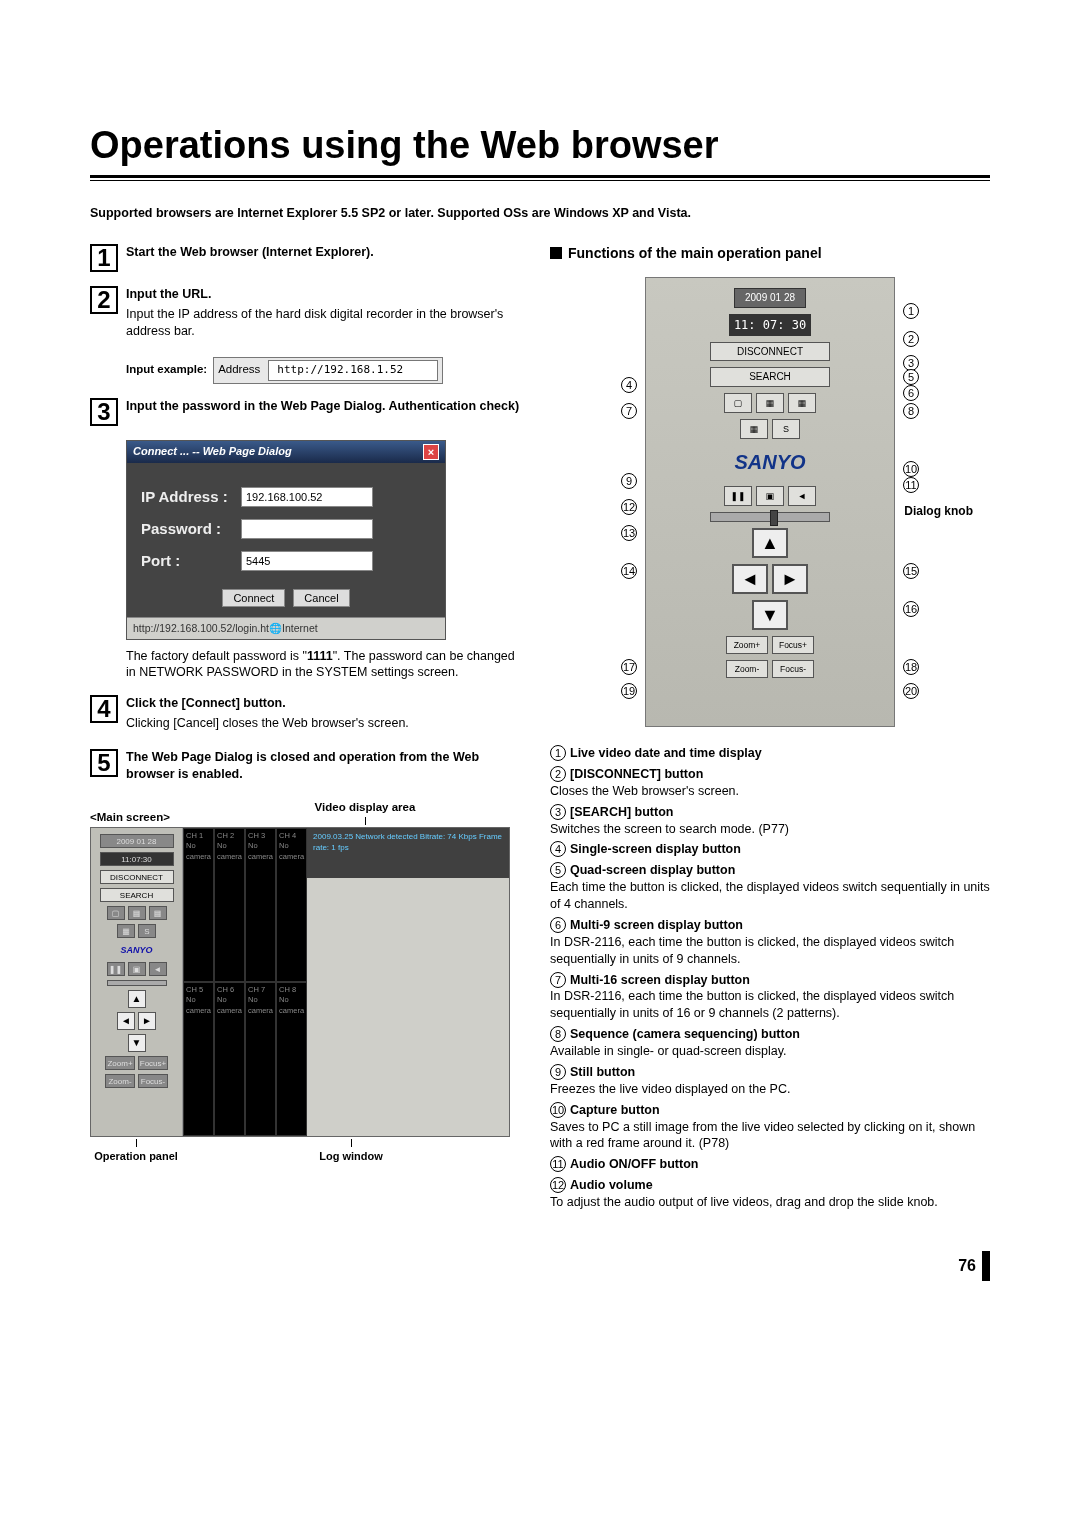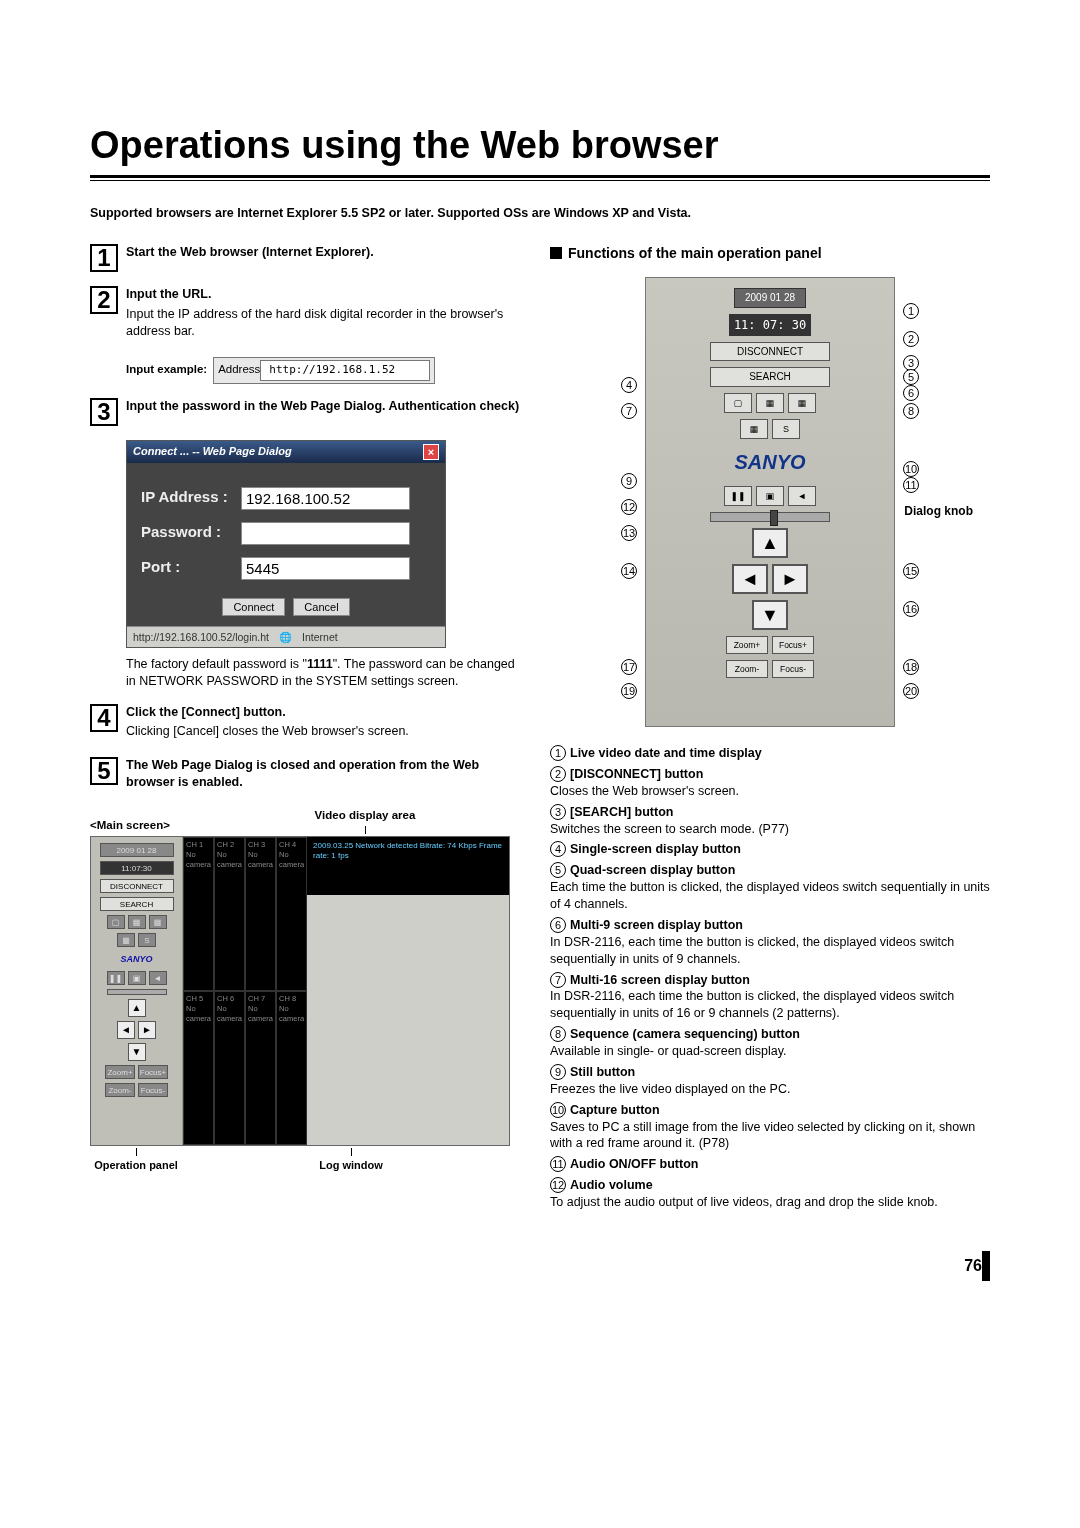--- a/index.html
+++ b/index.html
@@ -52,21 +52,21 @@
     flex-shrink: 0;
   }
   .step-body { flex: 1; font-size: 12.5px; }
   .step-body .bold { font-weight: bold; }
   .step-body p { margin-bottom: 3px; }
   .indent { margin-left: 36px; font-size: 12.5px; margin-bottom: 14px;}
   .input-example {
     display:flex; align-items:center; gap:6px; margin:6px 0 8px 0; font-size:11.5px; font-weight:bold;
   }
   .addr-box {
-    display:inline-flex; align-items:center; gap:0;
+    display:inline-flex; align-items:center; gap:8px;
     border:1px solid #777; padding:2px 4px; background:#e8e8e8; font-weight:normal;
   }
   .addr-box .url-input {
     background:#fff; border:1px solid #777; padding:2px 8px; font-family:monospace; font-size:11px; width:170px;
   }
   
   .dialog {
     width: 320px; border:1px solid #555; margin:6px 0 8px 0; font-size:11px;
     background:#d0d0cc;
   }
@@ -75,31 +75,31 @@
     background:linear-gradient(#3a5a8a,#1a2a4a); color:#fff; padding:3px 6px;
     font-weight:bold; font-style:italic;
   }
   .dialog-close{ width:16px; height:16px; border:1px solid #fff; text-align:center; line-height:14px; background:#d44; color:#fff; font-style:normal;}
   .dialog-body {
     background:#444; color:#eee; padding:24px 14px 10px 14px;
     display:grid; grid-template-columns:90px 1fr; row-gap:12px; column-gap:10px;
   }
   .dialog-body label{ font-weight:bold; font-size:15px;}
   .dialog-body input{
-    width:169px; padding:2px 4px; border:1px solid #888; background:#fff; color:#000; font-size:15px;
+    width:132px; padding:2px 4px; border:1px solid #888; background:#fff; color:#000; font-size:11px;
   }
   .dialog-buttons{
     grid-column: 1 / span 2; display:flex; gap:8px; justify-content:center; margin-top:6px;
   }
   .dialog-buttons button{
     padding:2px 10px; font-size:11px; background:#ddd; border:1px solid #888;
   }
   .dialog-status{
     background:#d0d0cc; color:#333; padding:3px 6px; font-size:10.5px;
-    display:flex; gap:10px; border-top:1px solid #888;
+    display:flex; border-top:1px solid #888;
   }
   
   .mscreen-labels { display:flex; align-items:flex-end; font-weight:bold; font-size:11.5px; margin-top:6px; }
   .mscreen-labels .ms-left{ width:120px;}
   .mscreen-labels .ms-mid{ flex:1; text-align:center; position:relative;}
   .mscreen-labels .ms-mid::after{content:""; display:block; width:1px; height:8px; background:#000; margin:2px auto 0;}
   .mscreen {
     width: 420px; height: 310px; border:1px solid #666; background:#cfcfc9;
     display:flex; margin-top:2px;
   }
@@ -112,21 +112,21 @@
   .op-panel .row-chips .mini{ width:18px; height:14px;}
   .op-panel .brand-s{ font-size:9px; font-style:italic; font-weight:bold; color:#11a; margin:2px 0;}
   .op-panel .arrow-b{ width:18px; height:18px; border:1px solid #555; background:#eee; text-align:center; line-height:16px; font-size:10px;}
   .mscreen .video{
     flex:1; display:flex; border-radius:26px;
   }
   .video-grid{
     flex:1; display:grid; grid-template-columns:1fr 1fr 1fr 1fr; grid-template-rows:1fr 1fr;
   }
   .video-grid .cell{ border:1px solid #333; background:#000; color:#888; font-size:7.5px; padding:2px;}
-  .video-log{ height:58px; background:#000000; color:#6cf; font-size:8px; padding:4px 6px;}
+  .video-log{ height:50px; background:#404040; color:#6cf; font-size:8px; padding:4px 6px;}
   .bottom-labels{ display:flex; font-weight:bold; font-size:11px; margin-top:2px;}
   .bottom-labels .bl-left{ width:92px; text-align:center; position:relative;}
   .bottom-labels .bl-left::before{content:""; display:block; width:1px; height:8px; background:#000; margin:0 auto 2px;}
   .bottom-labels .bl-right{ flex:1; text-align:center; position:relative;}
   .bottom-labels .bl-right::before{content:""; display:block; width:1px; height:8px; background:#000; margin:0 auto 2px;}
 
   
   .sec-head {
     font-weight:bold; font-size:14px; margin-bottom:14px;
   }
@@ -156,21 +156,21 @@
   .callout.c-num{ width:16px; height:16px; border:1px solid #000; border-radius:50%; text-align:center; line-height:14px; background:#fff;}
   .slide-label{ position:absolute; right:-78px; top:226px; font-weight:bold; font-size:12px;}
   .panel-wrap{ position:relative; width:250px; margin:0 auto 18px auto;}
 
   .func-list { display:flex; flex-direction:column; gap:4px; font-size:12.5px;}
   .func-item .fi-num{ display:inline-block; width:16px; height:16px; border:1px solid #000; border-radius:50%; text-align:center; line-height:14px; font-size:11px; margin-right:4px;}
   .func-item .fi-title{ font-weight:bold;}
   .func-item .fi-body{ }
   .page-num{
     position:relative; margin-top:40px; text-align:right; font-weight:bold; font-size:16px;
-    display:flex; align-items:center; justify-content:flex-end; gap:0;
+    display:flex; align-items:center; justify-content:flex-end; gap:6px;
   }
   .page-num .bar{ width:8px; height:30px; background:#000;}
 </style>
 </head>
 <body>
 
 <h1 class="title">Operations using the Web browser</h1>
 <div class="title-rule"></div>
 <p class="intro">Supported browsers are Internet Explorer 5.5 SP2 or later. Supported OSs are Windows XP and Vista.</p>
 

